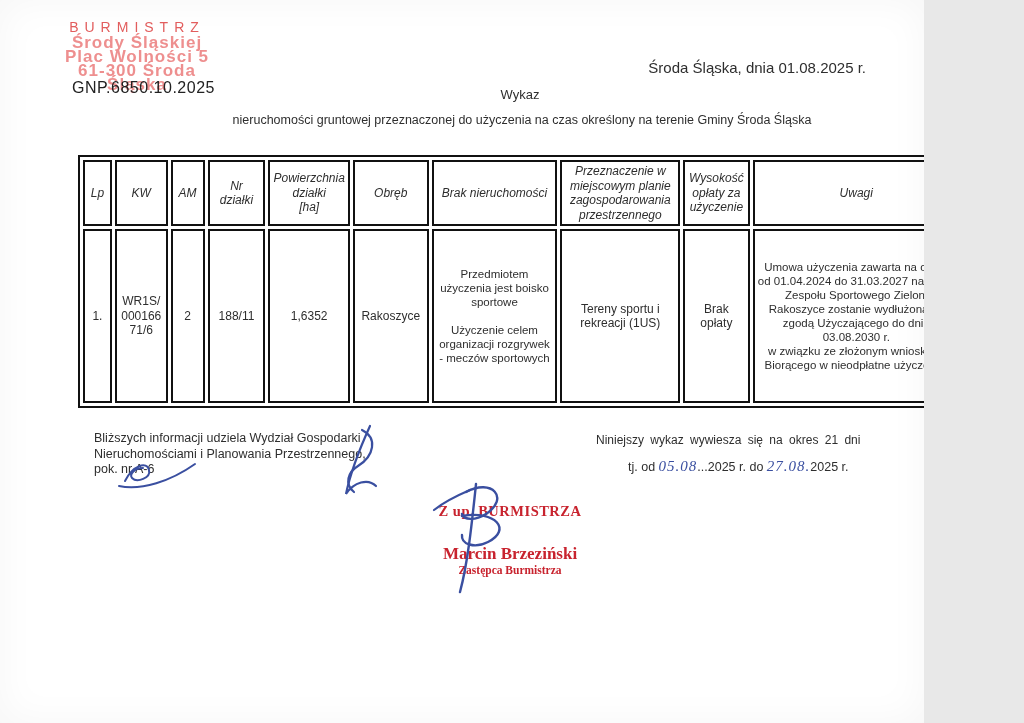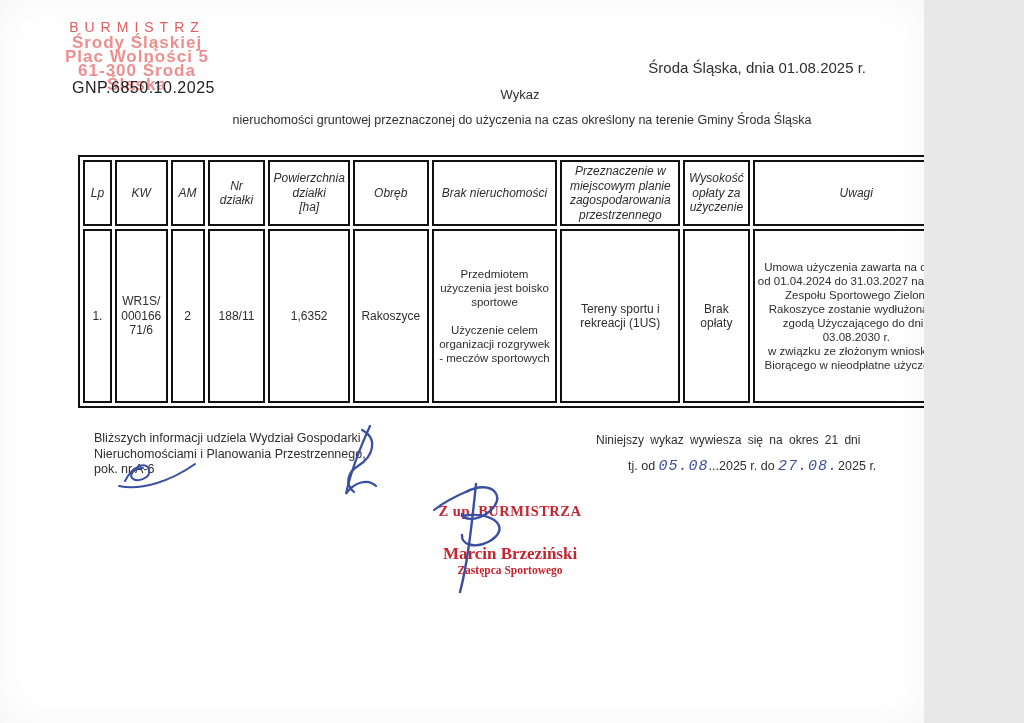--- a/index.html
+++ b/index.html
@@ -75,21 +75,21 @@
   }
   .notice-line1 {
     position: absolute; left: 596px; top: 433px;
     font-size: 12px; word-spacing: 3px;
   }
   .notice-line2 {
     position: absolute; left: 628px; top: 458px;
     font-size: 12.5px;
   }
   .handwriting {
-    font-family: Liberation Mono, monospace;
+    font-family: Liberation Serif, serif;
     font-style: italic;
     color: #3a4fa0;
     font-size: 15px;
     letter-spacing: 1px;
   }
 
   
   .seal-block {
     position: absolute; left: 425px; top: 503px; width: 170px;
     text-align: center; color: #c8232e;
@@ -183,21 +183,21 @@
 pok. nr A-6</div>
 
   <div class="notice-line1">Niniejszy  wykaz  wywiesza  się  na okres  21 dni</div>
   <div class="notice-line2">
     <span>tj. od </span><span class="handwriting">05.08</span><span>...2025 r. do </span><span class="handwriting">27.08.</span><span>2025 r.</span>
   </div>
 
   <div class="seal-block">
     <div class="seal-line1">Z up. BURMISTRZA</div>
     <div class="seal-name">Marcin Brzeziński</div>
-    <div class="seal-title">Zastępca Sportowego</div>
+    <div class="seal-title">Zastępca Burmistrza</div>
   </div>
 
   <svg class="sig" style="left:115px; top:455px;" width="84" height="40" viewBox="0 0 84 40">
     <path d="M10,26 C18,10 32,6 34,15 C36,23 22,28 17,23 C14,19 20,13 28,13" stroke-width="2"></path>
     <path d="M4,31 C26,36 56,26 80,9" stroke-width="2"></path>
   </svg>
 
   <svg class="sig" style="left:324px; top:424px;" width="58" height="74" viewBox="0 0 58 74">
     <path d="M38,6 C54,14 50,32 34,42 C24,48 20,60 30,68" stroke-width="2.2"></path>
     <path d="M46,2 C36,24 27,46 22,70 C30,58 44,54 52,62" stroke-width="2.2"></path>

